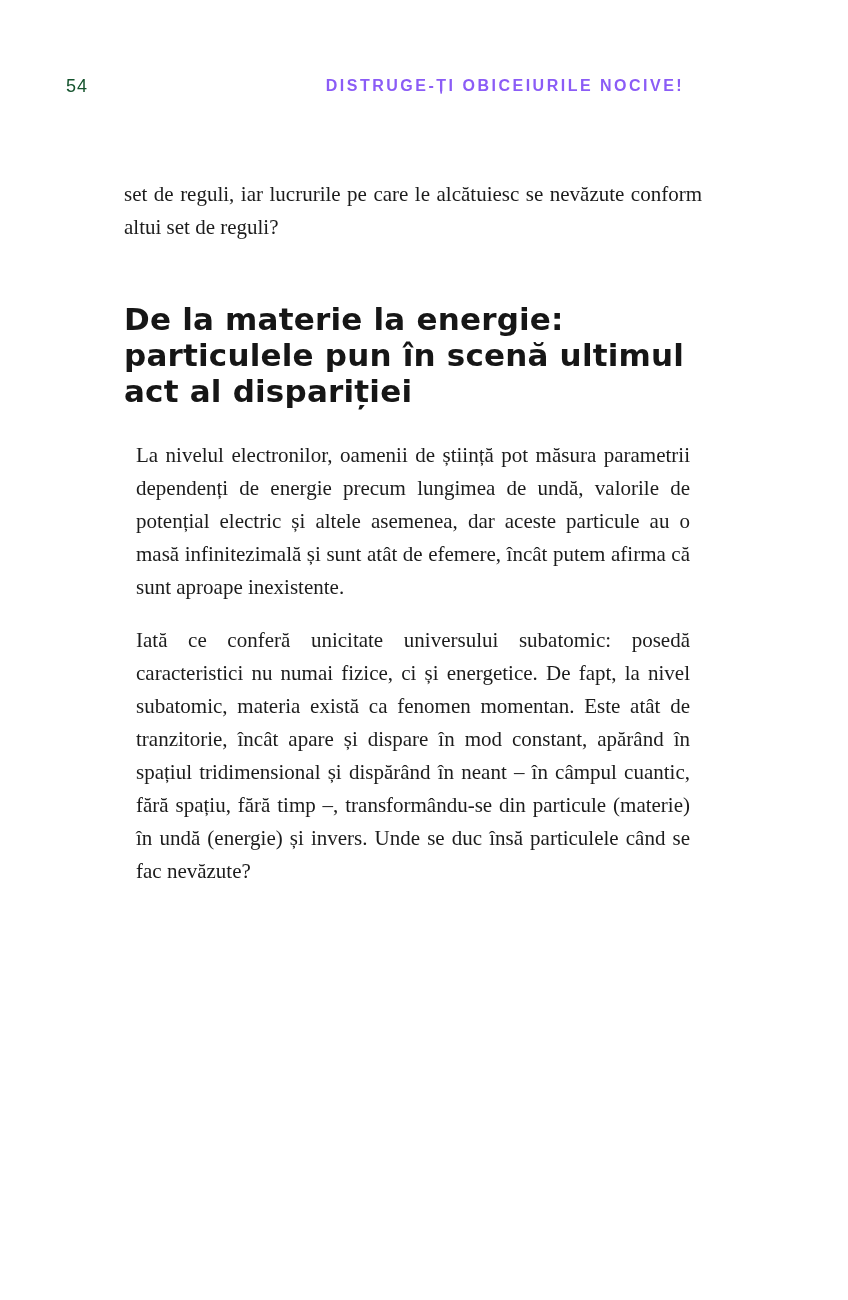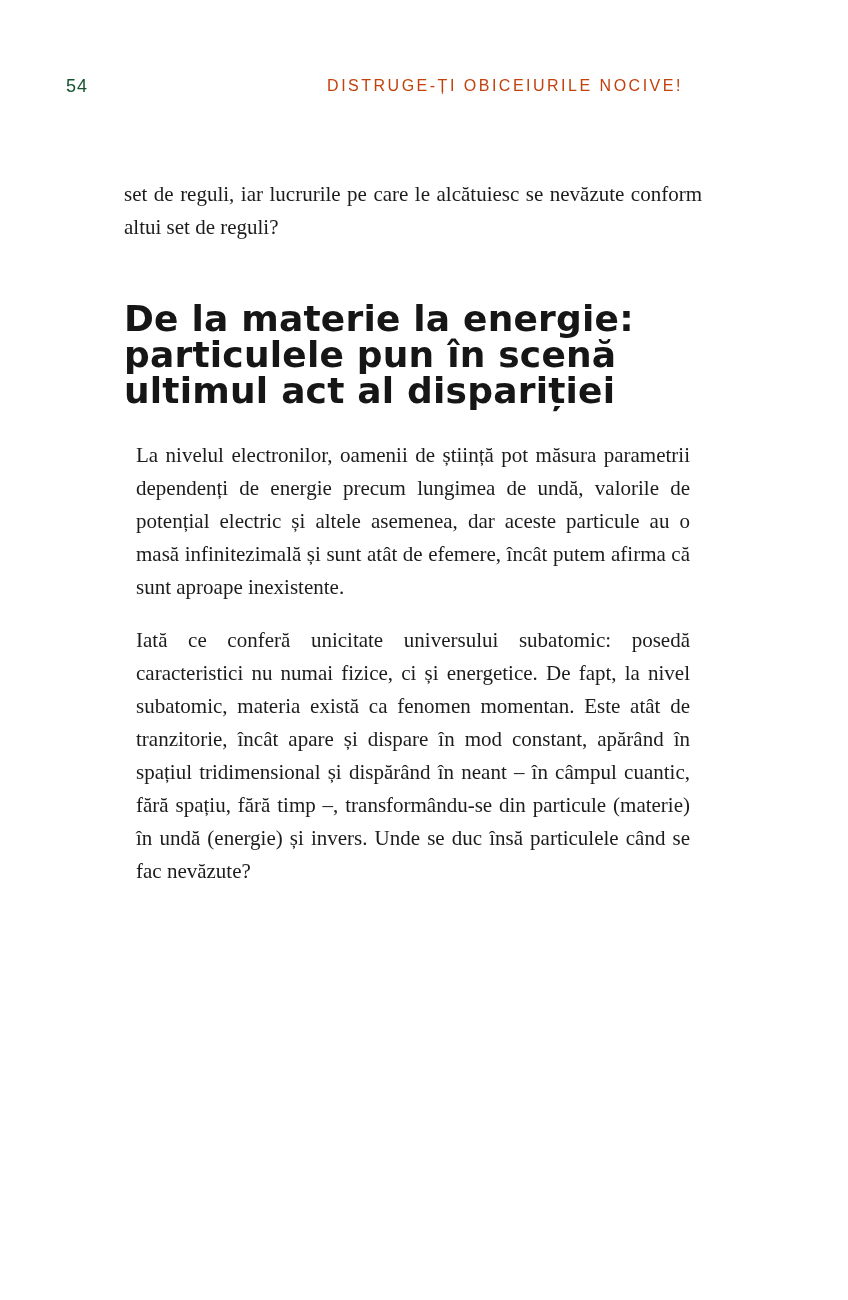--- a/index.html
+++ b/index.html
@@ -35,23 +35,23 @@
     color: #14532d;
   }
   .running-title {
     position: absolute;
     left: 220px;
     width: 570px;
     top: 1px;
     text-align: center;
     font-family: "Liberation Sans", sans-serif;
     font-size: 16px;
-    font-weight: 400;
+    font-weight: 700;
     letter-spacing: 2.5px;
-    color: #c2410c;
+    color: #8b5cf6;
     white-space: nowrap;
   }
 
   
   .text-block {
     position: absolute;
     left: 124px;
     top: 178px;
     width: 578px;
   }
@@ -62,21 +62,21 @@
     line-height: 33px;
     text-align: justify;
     color: #1c1c1c;
   }
 
   .section-heading {
     margin: 0;
     margin-top: 57px;
     font-family: "DejaVu Sans", "Liberation Sans", sans-serif;
     font-weight: 700;
-    font-size: 36px;
+    font-size: 31px;
     line-height: 36px;
     letter-spacing: 0.2px;
     color: #161616;
   }
 
   .body-paragraph {
     margin: 12px;
     margin-top: 20px;
     font-size: 21px;
     line-height: 33px;

